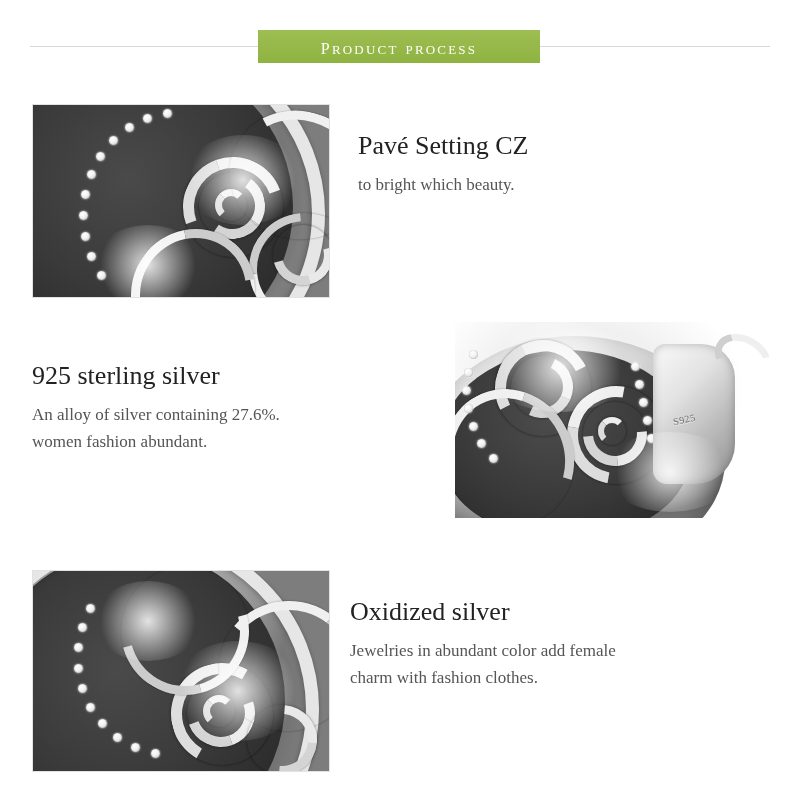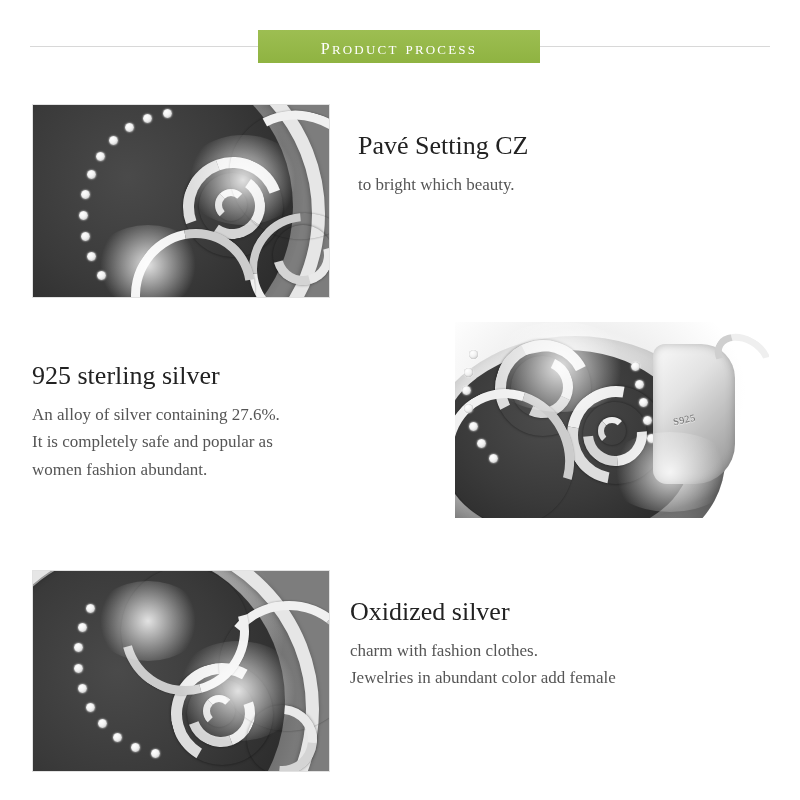--- a/index.html
+++ b/index.html
@@ -206,21 +206,20 @@
     <h2 class="block-title">Pavé Setting CZ</h2>
     <div class="block-body">
       <div>to bright which beauty.</div>
     </div>
   </div>
 
   <div class="row" style="left:8px;top:362px;width:420px;margin-left:24px;">
     <h2 class="block-title">925 sterling silver</h2>
     <div class="block-body">
       <div>An alloy of silver containing 27.6%.</div>
-      <div>It is completely safe and popular as</div>
       <div>women fashion abundant.</div>
     </div>
   </div>
 
   <div class="photo" style="left:455px;top:322px;width:314px;height:196px;border:none;background:#ffffff;">
     <div class="photo-inner">
       <div class="silver-bg" style="background:radial-gradient(ellipse 70% 80% at 40% 35%, #ffffff 0%, #f0f0f0 40%, #ffffff 75%);"></div>
 
       <div style="position:absolute;left:-30px;top:14px;width:300px;height:230px;border-radius:50% 50% 46% 46%;
                   background:linear-gradient(160deg,#f7f7f7 0%,#d9d9d9 30%,#9a9a9a 58%,#6f6f6f 78%,#cfcfcf 100%);
@@ -283,18 +282,18 @@
       <div class="vine" style="left:88px;top:-4px;width:110px;height:110px;border-width:9px;transform:rotate(120deg);"></div>
       <div class="swirl2" style="left:214px;top:134px;width:52px;height:52px;border-width:9px;transform:rotate(-40deg);"></div>
       <div class="highlight" style="left:140px;top:70px;width:130px;height:100px;"></div>
       <div class="highlight" style="left:60px;top:10px;width:110px;height:80px;"></div>
     </div>
   </div>
 
   <div class="row" style="left:350px;top:598px;width:420px;">
     <h2 class="block-title">Oxidized silver</h2>
     <div class="block-body">
+      <div>Jewelries in abundant color add female</div>
       <div>charm with fashion clothes.</div>
-      <div>Jewelries in abundant color add female</div>
     </div>
   </div>
 
 </div>
 
 </body></html>

